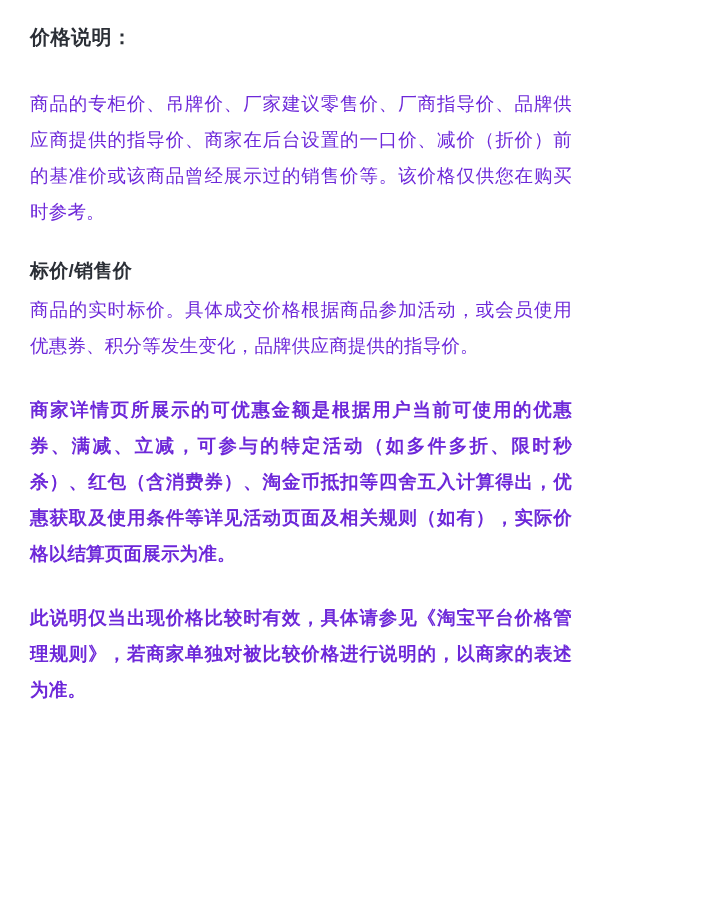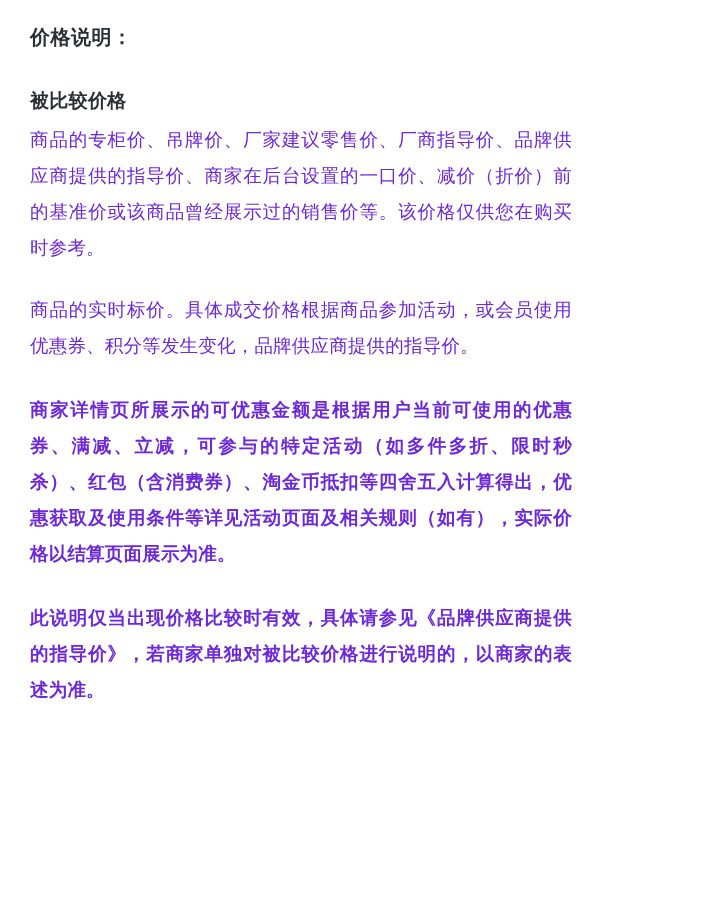--- a/index.html
+++ b/index.html
@@ -63,23 +63,23 @@
   }
 </style>
 </head>
 <body>
 
 <div class="page">
 
   <h1 class="doc-title">价格说明：</h1>
 
   <section class="section section-prices">
-    <h2 class="section-heading">被比较价格</h2>
     <p class="para">商品的专柜价、吊牌价、厂家建议零售价、厂商指导价、品牌供应商提供的指导价、商家在后台设置的一口价、减价（折价）前的基准价或该商品曾经展示过的销售价等。该价格仅供您在购买时参考。</p>
   </section>
 
   <section class="section section-list">
+    <h2 class="section-heading">标价/销售价</h2>
     <p class="para">商品的实时标价。具体成交价格根据商品参加活动，或会员使用优惠券、积分等发生变化，品牌供应商提供的指导价。</p>
     <p class="para gap-lg">商家详情页所展示的可优惠金额是根据用户当前可使用的优惠券、满减、立减，可参与的特定活动（如多件多折、限时秒杀）、红包（含消费券）、淘金币抵扣等四舍五入计算得出，优惠获取及使用条件等详见活动页面及相关规则（如有），实际价格以结算页面展示为准。</p>
-    <p class="para gap-lg">此说明仅当出现价格比较时有效，具体请参见《品牌供应商提供的指导价》，若商家单独对被比较价格进行说明的，以商家的表述为准。</p>
+    <p class="para gap-lg">此说明仅当出现价格比较时有效，具体请参见《淘宝平台价格管理规则》，若商家单独对被比较价格进行说明的，以商家的表述为准。</p>
   </section>
 
 </div>
 
 </body></html>

